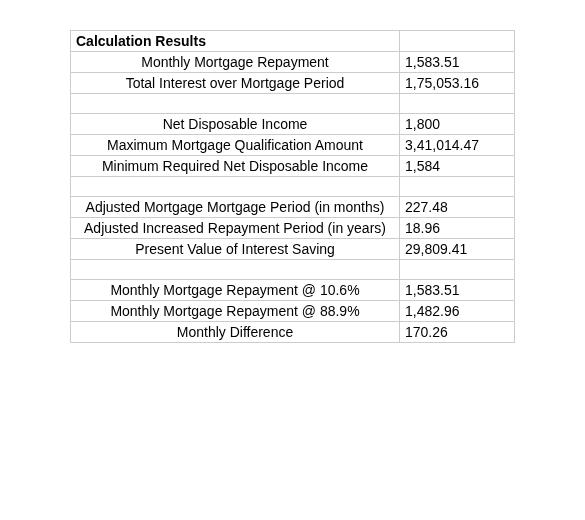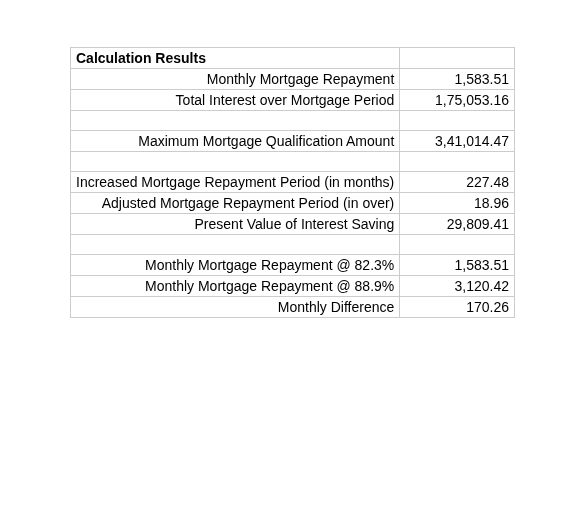--- a/index.html
+++ b/index.html
@@ -9,36 +9,34 @@
       font-family: "Liberation Sans", Arial, sans-serif;
       font-size: 14px;
       color: #000;
       width: 585px;
       height: 520px;
       box-sizing: border-box;
     }
     table {
       border-collapse: collapse;
       width: 100%;
-      margin-top: 17px;
     }
     td {
       border: 1px solid #ccc;
       padding: 2px 5px;
       height: 20px;
       box-sizing: border-box;
       white-space: nowrap;
       overflow: hidden;
       vertical-align: middle;
     }
     td.label {
-      text-align: right;
+      text-align: center;
     }
     td.value {
-      text-align: right;
       width: 115px;
     }
     td.title {
       font-weight: bold;
       text-align: left;
     }
     td.blank {
       border: 1px solid #ccc;
     }
   </style>
@@ -57,49 +55,57 @@
       </tr>
       <tr>
         <td class="label">Total Interest over Mortgage Period</td>
         <td class="value">1,75,053.16</td>
       </tr>
       <tr>
         <td class="blank label"></td>
         <td class="blank value"></td>
       </tr>
       <tr>
+        <td class="label">Net Disposable Income</td>
+        <td class="value">1,800</td>
+      </tr>
+      <tr>
         <td class="label">Maximum Mortgage Qualification Amount</td>
         <td class="value">3,41,014.47</td>
+      </tr>
+      <tr>
+        <td class="label">Minimum Required Net Disposable Income</td>
+        <td class="value">1,584</td>
       </tr>
       <tr>
         <td class="blank label"></td>
         <td class="blank value"></td>
       </tr>
       <tr>
-        <td class="label">Increased Mortgage Repayment Period (in months)</td>
+        <td class="label">Adjusted Mortgage Mortgage Period (in months)</td>
         <td class="value">227.48</td>
       </tr>
       <tr>
-        <td class="label">Adjusted Mortgage Repayment Period (in over)</td>
+        <td class="label">Adjusted Increased Repayment Period (in years)</td>
         <td class="value">18.96</td>
       </tr>
       <tr>
         <td class="label">Present Value of Interest Saving</td>
         <td class="value">29,809.41</td>
       </tr>
       <tr>
         <td class="blank label"></td>
         <td class="blank value"></td>
       </tr>
       <tr>
-        <td class="label">Monthly Mortgage Repayment @ 82.3%</td>
+        <td class="label">Monthly Mortgage Repayment @ 10.6%</td>
         <td class="value">1,583.51</td>
       </tr>
       <tr>
         <td class="label">Monthly Mortgage Repayment @ 88.9%</td>
-        <td class="value">3,120.42</td>
+        <td class="value">1,482.96</td>
       </tr>
       <tr>
         <td class="label">Monthly Difference</td>
         <td class="value">170.26</td>
       </tr>
     </tbody>
 </table>
 
 </body></html>

